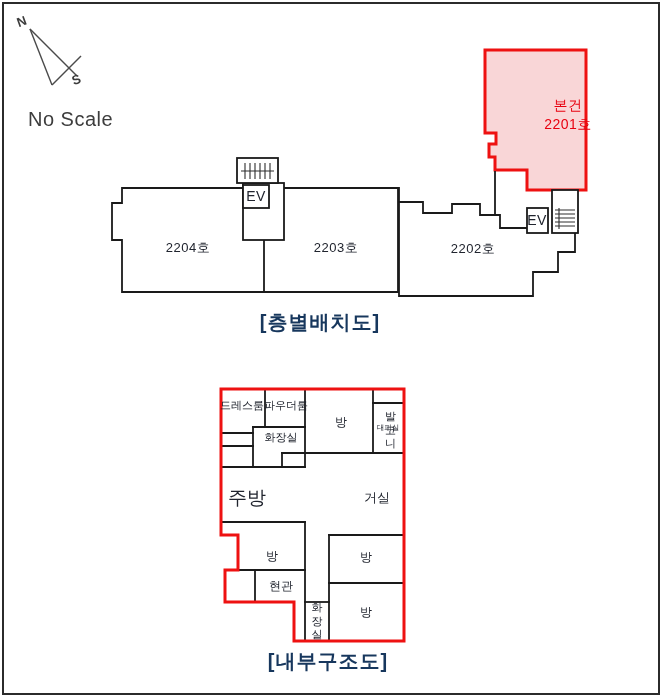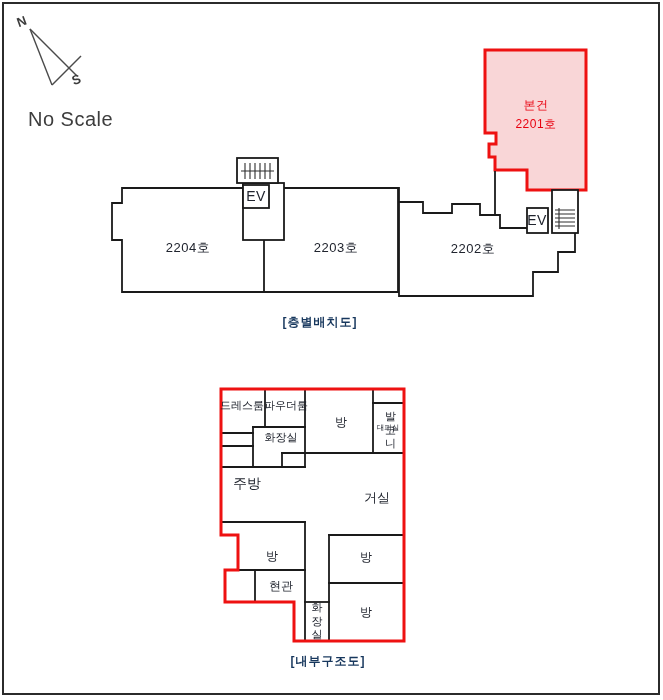--- a/index.html
+++ b/index.html
@@ -22,23 +22,23 @@
   .wallfill{stroke:var(--wall);stroke-width:1.8;fill:#ffffff;}
   .glyph{stroke:#2e2e2e;stroke-width:1.1;fill:none;}
   .red-fill{fill:var(--highlight-fill);stroke:var(--highlight-stroke);stroke-width:3;stroke-linejoin:miter;}
   .red-outline{fill:none;stroke:var(--highlight-stroke);stroke-width:3;stroke-linejoin:miter;}
   .compass-line{stroke:#4a4a4a;stroke-width:1.4;fill:none;}
 
   .lbl{position:absolute;transform:translate(-50%,-50%);white-space:nowrap;
        font-size:12px;color:var(--ink);text-align:center;line-height:13px;}
   .unit-lbl{font-size:13px;letter-spacing:0.5px;}
   .ev-lbl{font-size:14px;letter-spacing:0.5px;}
-  .subject-lbl{color:var(--subject-text);font-size:12px;line-height:19px;letter-spacing:0.5px;}
+  .subject-lbl{color:var(--subject-text);font-size:14px;line-height:19px;letter-spacing:0.5px;margin-left:32px;}
   .subject-lbl span{display:block;}
-  .title-lbl{font-size:12px;font-weight:bold;color:var(--title);letter-spacing:1px;}
+  .title-lbl{font-size:20px;font-weight:bold;color:var(--title);letter-spacing:1px;}
   .tiny-lbl{font-size:7.5px;letter-spacing:0px;}
   .vert-lbl{white-space:normal;word-break:break-all;width:14px;font-size:11px;line-height:13.5px;}
   .noscale{position:absolute;left:28px;top:108px;font-size:20px;color:#3d3d3d;letter-spacing:0.5px;}
   .ns-letter{position:absolute;font-size:13px;color:#3d3d3d;font-weight:bold;}
 </style>
 </head>
 <body>
 
 <div class="page">
   <div class="frame"></div>
@@ -106,21 +106,21 @@
     <span>2201호</span>
   </div>
   <div class="lbl title-lbl" style="left:320px;top:322px;">[층별배치도]</div>
 
   <div class="lbl" style="left:242px;top:405px;font-size:11px;text-align:center;">드레스룸</div>
   <div class="lbl" style="left:286px;top:405px;font-size:11px;">파우더룸</div>
   <div class="lbl" style="left:281px;top:437px;font-size:11px;">화장실</div>
   <div class="lbl" style="left:341px;top:422px;">방</div>
   <div class="lbl tiny-lbl" style="left:388px;top:396px;margin-top:31px;">대피실</div>
   <div class="lbl vert-lbl" style="left:389px;top:430px;text-align:right;">발코니</div>
-  <div class="lbl" style="left:247px;top:483px;font-size:14px;">주방</div>
+  <div class="lbl" style="left:247px;top:497px;font-size:19px;">주방</div>
   <div class="lbl" style="left:377px;top:497px;font-size:13px;">거실</div>
   <div class="lbl" style="left:272px;top:556px;">방</div>
   <div class="lbl" style="left:281px;top:586px;">현관</div>
   <div class="lbl vert-lbl" style="left:317px;top:621px;">화장실</div>
   <div class="lbl" style="left:366px;top:557px;">방</div>
   <div class="lbl" style="left:366px;top:612px;">방</div>
   <div class="lbl title-lbl" style="left:312px;top:661px;margin-left:16px;">[내부구조도]</div>
 </div>
 
 </body></html>

